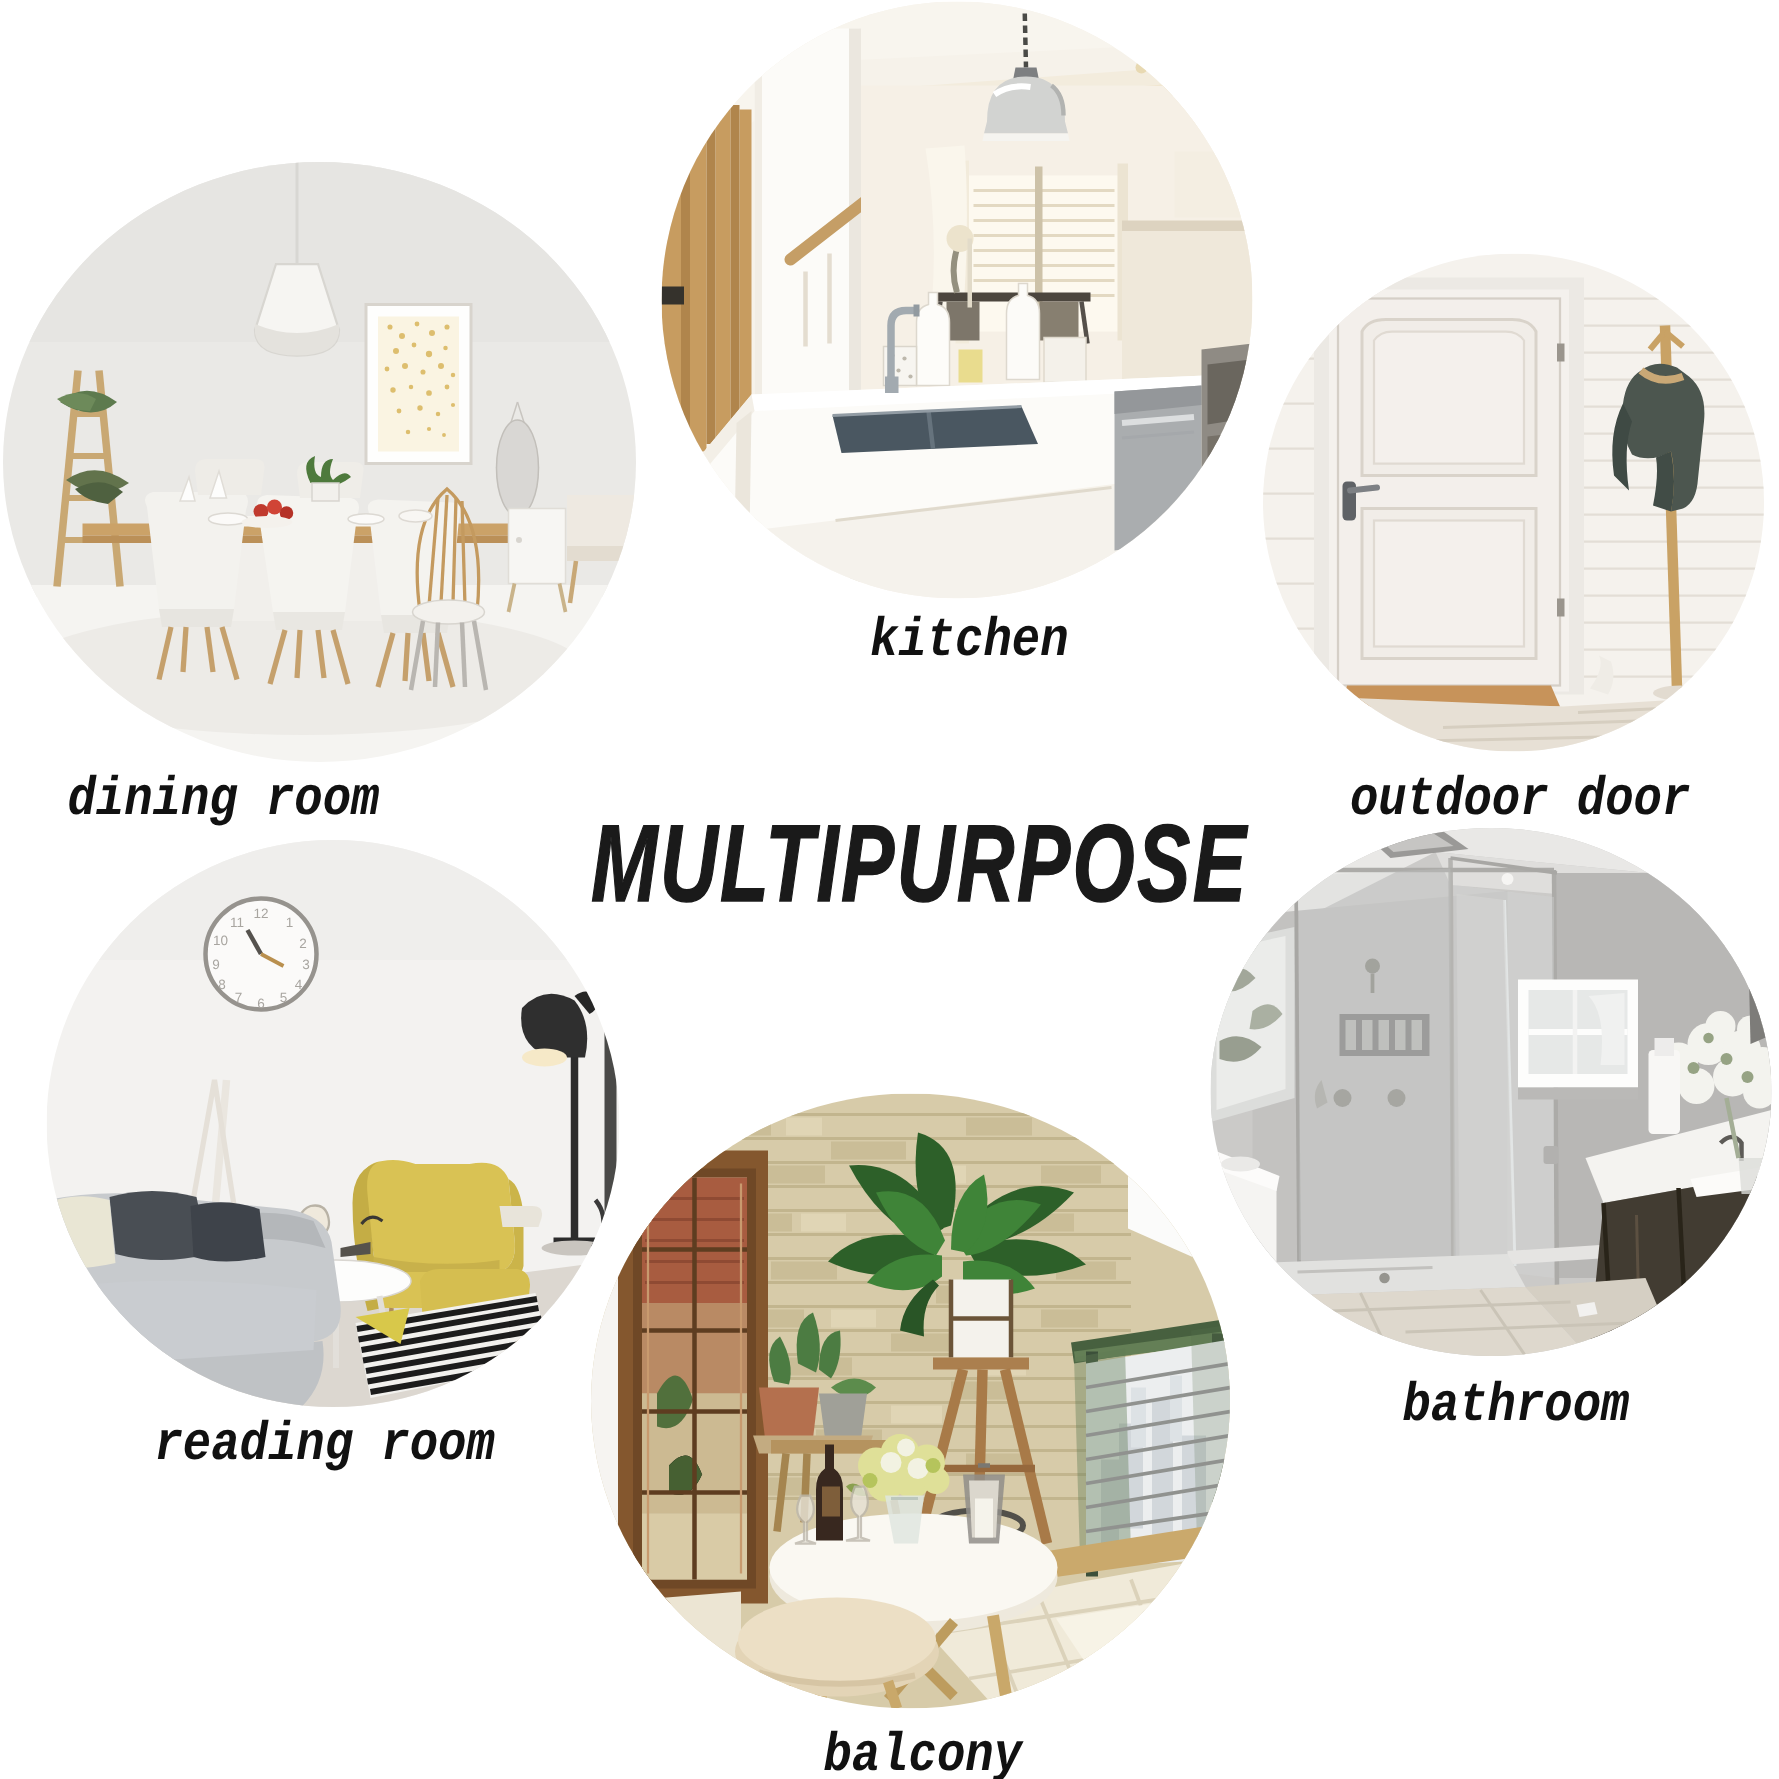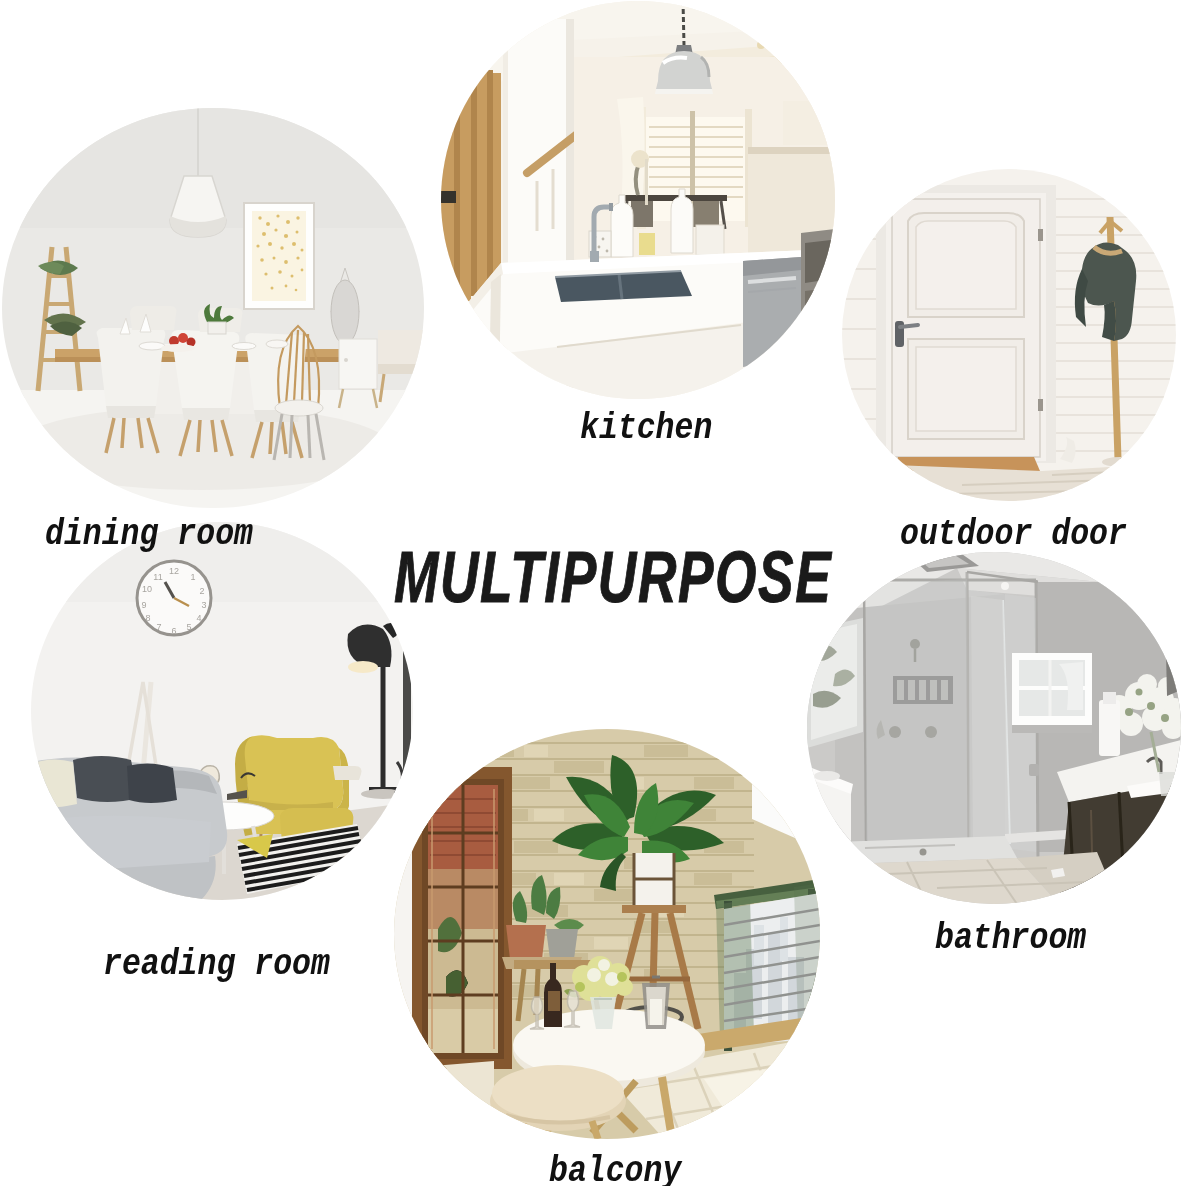--- a/index.html
+++ b/index.html
@@ -334,21 +334,21 @@
           <path d="M210 306 L334 300"></path>
           <path d="M120 316 L300 310"></path>
           <path d="M60 326 L240 322"></path>
         </g>
 <path d="M218 290 Q228 276 224 268 L232 272 Q236 284 230 294 Z" fill="#efece6"></path>
 
 <ellipse cx="278" cy="293" rx="18" ry="5" fill="#e2dbd0"></ellipse>
 </svg>
 </div>
 
-<div class="ph" style="left:31px;top:522px;width:382px;height:378px;">
+<div class="ph" style="left:31px;top:560px;width:382px;height:378px;">
 <svg viewBox="0 0 382 378" preserveAspectRatio="none">
 
 <rect x="0" y="0" width="382" height="378" fill="#f3f2f0"></rect>
 <rect x="0" y="0" width="382" height="80" fill="#efeeec"></rect>
 
 <path d="M0 330 L382 280 L382 378 L0 378 Z" fill="#dcd7d0"></path>
 
 <circle cx="143" cy="76" r="37" fill="#fbfaf9" stroke="#96938e" stroke-width="3"></circle>
 <g fill="#a8a5a0" font-family="Liberation Sans,sans-serif" font-size="9" text-anchor="middle">
 <text x="143" y="52">12</text>

